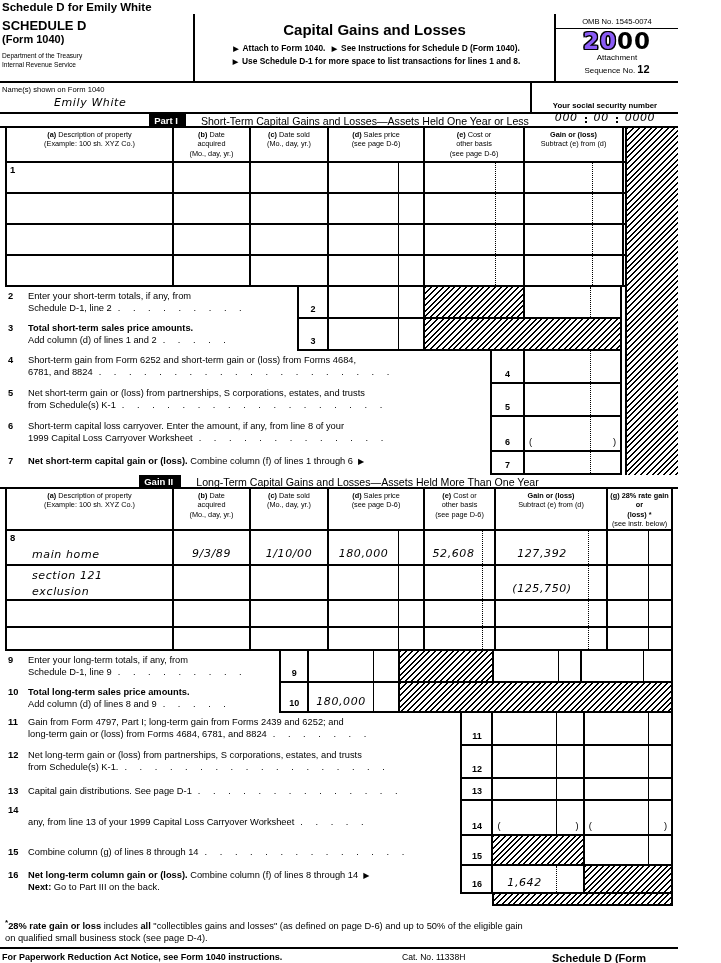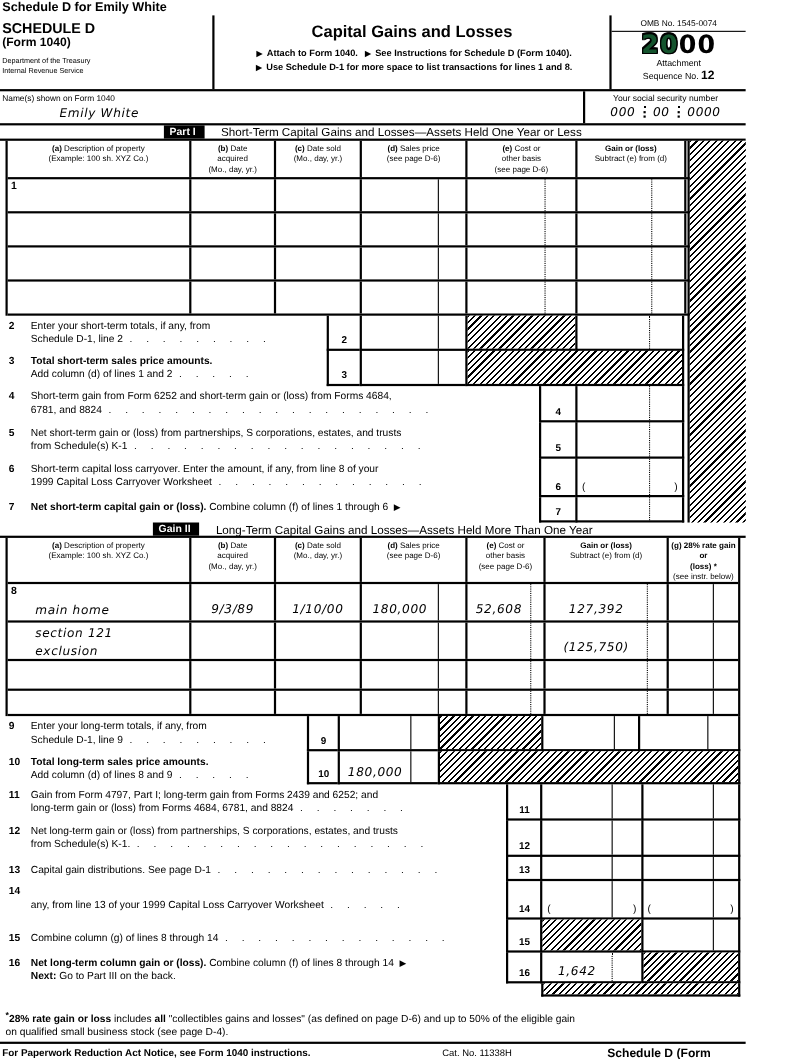--- a/index.html
+++ b/index.html
@@ -20,31 +20,31 @@
   .fid { font-size:13px; font-weight:bold; line-height:1.1; }
   .fsub { font-size:11px; font-weight:bold; margin-bottom:7px; }
   .dept { font-size:6.6px; line-height:1.3; }
   .hdr-center { flex:1; text-align:center; padding-top:7px; }
   .ftitle { font-size:15px; font-weight:bold; margin-bottom:5px; }
   .bline { font-size:8.4px; font-weight:bold; margin-top:3px; }
   .bline .arr { font-size:7px; margin:0 4px; }
   .hdr-right { width:124px; border-left:2px solid #000; text-align:center; }
   .omb { font-size:7.6px; padding:3px 0 2px 0; border-bottom:1.5px solid #000; }
   .year { font-family:"DejaVu Sans", sans-serif; font-size:23px; font-weight:bold; line-height:1.05; letter-spacing:1px; }
-  .yr-o { color:#14532d; text-shadow:-1.2px -1.2px 0 #000, 1.2px -1.2px 0 #000, -1.2px 1.2px 0 #000, 1.2px 1.2px 0 #000, 0 1.2px 0 #000, 0 -1.2px 0 #000, 1.2px 0 0 #000, -1.2px 0 0 #000; }
+  .yr-o { color:#8b5cf6; text-shadow:-1.2px -1.2px 0 #000, 1.2px -1.2px 0 #000, -1.2px 1.2px 0 #000, 1.2px 1.2px 0 #000, 0 1.2px 0 #000, 0 -1.2px 0 #000, 1.2px 0 0 #000, -1.2px 0 0 #000; }
   .att { font-size:8px; line-height:1.25; }
   .seqno { font-size:11px; font-weight:bold; }
 
   
   .namerow { display:flex; height:31px; border-bottom:2.5px solid #000; }
   .name-cell { flex:1; padding:2px 0 0 2px; }
   .small-label { font-size:7.6px; }
   .name-val { margin:2px 0 0 52px; }
   .ssn-cell { width:148px; border-left:2px solid #000; text-align:center; }
-  .ssn-label { font-size:7.8px; font-weight:normal; padding-top:2px; }
+  .ssn-label { font-size:7.8px; font-weight:bold; padding-top:18px; }
   .ssn-vals { display:flex; justify-content:center; align-items:center; margin-top:1px; }
   .ssn-sep { border-left:2px dotted #000; height:11px; margin:0 7px; }
 
   
   .pbar { display:flex; align-items:stretch; height:14px; border-bottom:2.5px solid #000;justify-content:center; }
   .plabel { background:#000; color:#fff; font-weight:bold; font-size:9.5px; padding:1px 8px 0 5px; }
   .ptitle { font-weight:normal; font-size:10.6px; padding:1px 0 0 15px; }
 
   
   .tbl { margin:0 5px; border-left:2px solid #000; border-right:2px solid #000; }

